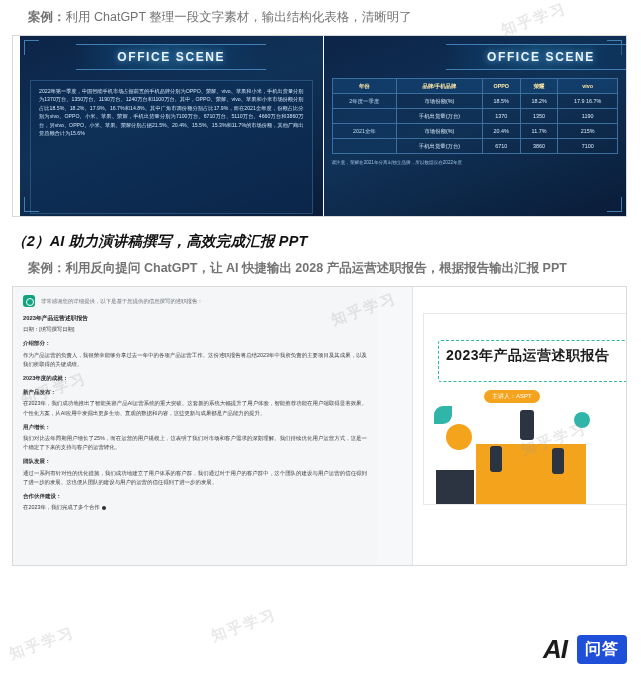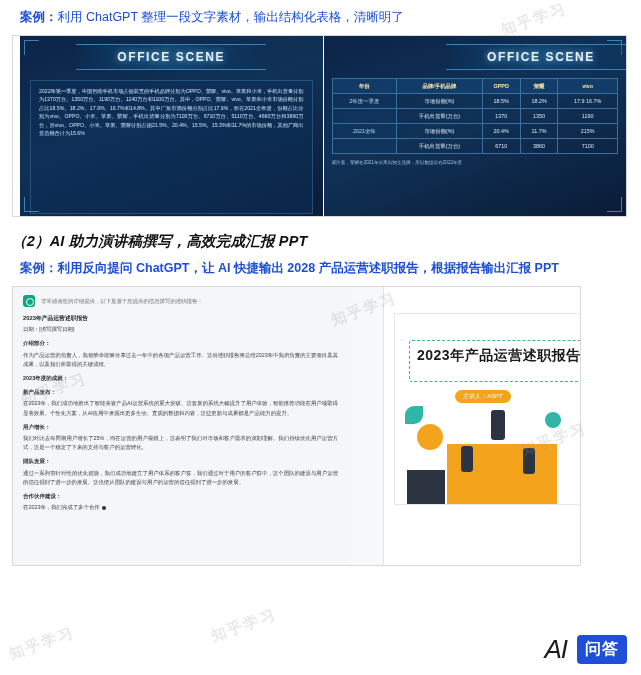--- a/index.html
+++ b/index.html
@@ -27,22 +27,22 @@
     font-size: 14.5px;
     font-weight: bold;
     color: #111;
     line-height: 20px;
     margin: 4px 0 8px 0;
     letter-spacing: 0.2px;
   }
   .case-line {
     font-size: 12.5px;
     line-height: 19px;
-    color: #1d4ed8;
-    margin: 0 0 8px 8px;
+    color: #737373;
+    margin: 0 0 8px 16px;
   }
   .case-line .bold {
     font-weight: bold;
   }
   
   .figure {
     position: relative;
     border: 1px solid #d9d9d9;
     background: #fff;
     box-sizing: border-box;
@@ -151,21 +151,21 @@
   }
   .table-note {
     margin: 5px 8px 0 8px;
     font-size: 4.6px;
     line-height: 7px;
     color: #9fc2e0;
   }
 
   
   .fig2 {
-    width: 569px;
+    width: 615px;
     height: 280px;
     display: flex;
     background: #f7f8f9;
     gap: 35px;
   }
   .fig2 .chat-pane {
     width: 63%;
     background: #f5f6f7;
     padding: 8px 10px;
     box-sizing: border-box;
@@ -327,21 +327,21 @@
   .footer {
     position: absolute;
     right: 14px;
     bottom: 10px;
     display: flex;
     align-items: center;
     gap: 10px;
   }
   .logo-ai {
     font-size: 26px;
-    font-weight: normal;
+    font-weight: bold;
     font-style: italic;
     color: #1b1b1b;
     letter-spacing: -1px;
   }
   .logo-text {
     line-height: 1;
   }
   .logo-text .main {
     font-size: 19px;
     font-weight: bold;

